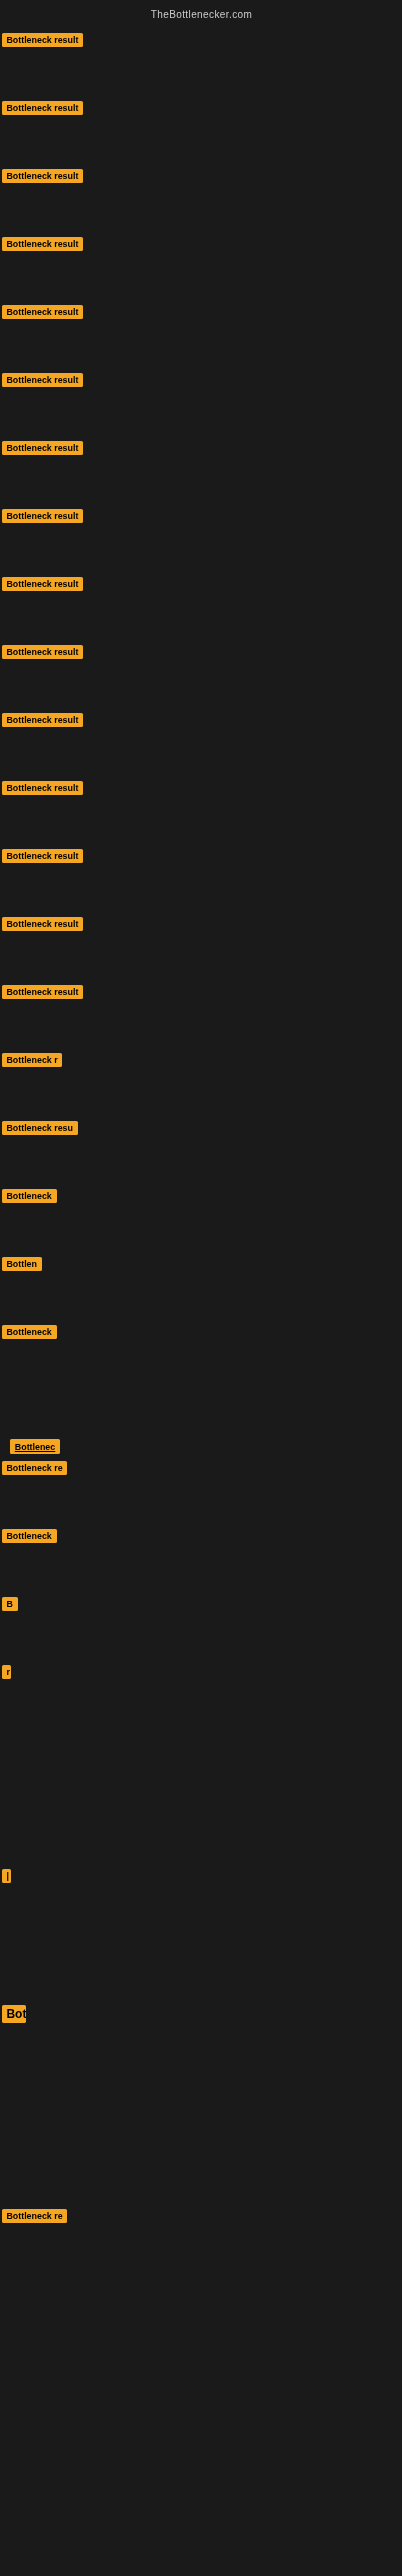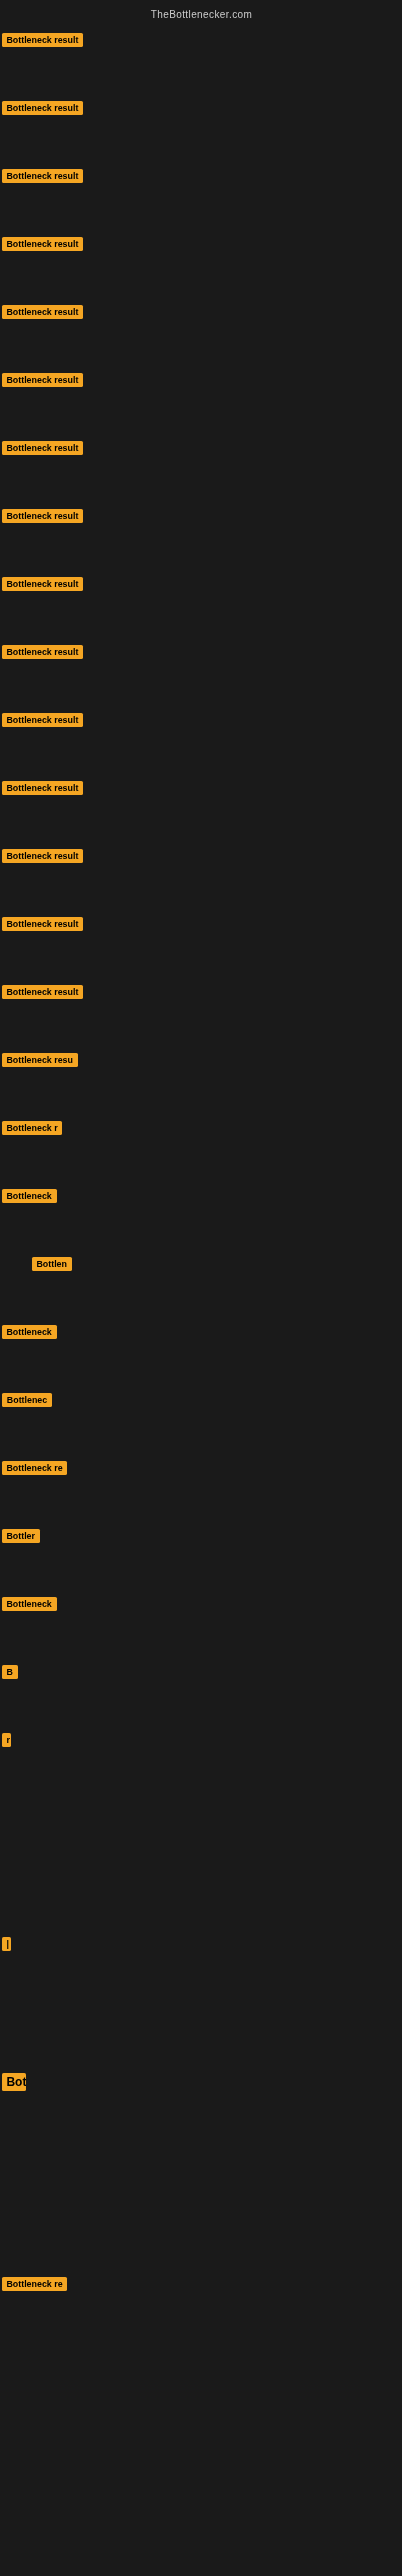--- a/index.html
+++ b/index.html
@@ -76,42 +76,39 @@
     <div style="position: relative; height: 68px; display: flex; align-items: flex-start; padding-top: 6.4px; padding-left: 1.6px;">
       <span class="bottleneck-label" style="max-width: 105px; font-size: 8.9px;">Bottleneck result</span>
     </div>
     <div style="position: relative; height: 68px; display: flex; align-items: flex-start; padding-top: 6.4px; padding-left: 1.6px;">
       <span class="bottleneck-label" style="max-width: 105px; font-size: 8.9px;">Bottleneck result</span>
     </div>
     <div style="position: relative; height: 68px; display: flex; align-items: flex-start; padding-top: 6.4px; padding-left: 1.6px;">
       <span class="bottleneck-label" style="max-width: 101px; font-size: 8.9px;">Bottleneck result</span>
     </div>
     <div style="position: relative; height: 68px; display: flex; align-items: flex-start; padding-top: 6.4px; padding-left: 1.6px;">
-      <span class="bottleneck-label" style="max-width: 85px; font-size: 8.9px;">Bottleneck resu</span>
+      <span class="bottleneck-label" style="max-width: 72px; font-size: 8.9px;">Bottleneck r</span>
     </div>
     <div style="position: relative; height: 68px; display: flex; align-items: flex-start; padding-top: 6.4px; padding-left: 1.6px;">
-      <span class="bottleneck-label" style="max-width: 72px; font-size: 8.9px;">Bottleneck r</span>
+      <span class="bottleneck-label" style="max-width: 85px; font-size: 8.9px;">Bottleneck resu</span>
     </div>
     <div style="position: relative; height: 68px; display: flex; align-items: flex-start; padding-top: 6.4px; padding-left: 1.6px;">
       <span class="bottleneck-label" style="max-width: 64px; font-size: 8.9px;">Bottleneck</span>
     </div>
     <div style="position: relative; height: 68px; display: flex; align-items: flex-start; padding-top: 6.4px; padding-left: 1.6px;">
-      <span class="bottleneck-label" style="max-width: 48px; font-size: 8.9px; margin-left: 30px;">Bottlen</span>
+      <span class="bottleneck-label" style="max-width: 48px; font-size: 8.9px;">Bottlen</span>
     </div>
     <div style="position: relative; height: 68px; display: flex; align-items: flex-start; padding-top: 6.4px; padding-left: 1.6px;">
       <span class="bottleneck-label" style="max-width: 64px; font-size: 8.9px;">Bottleneck</span>
     </div>
-    <div style="position: relative; height: 68px; display: flex; align-items: flex-start; padding-top: 6.4px; padding-left: 2px;">
+    <div style="position: relative; height: 68px; display: flex; align-items: flex-end; padding-top: 6.4px; padding-left: 10px; text-decoration: underline;">
       <span class="bottleneck-label" style="max-width: 60px; font-size: 8.9px;">Bottlenec</span>
     </div>
     <div style="position: relative; height: 68px; display: flex; align-items: flex-start; padding-top: 6.4px; padding-left: 1.6px;">
       <span class="bottleneck-label" style="max-width: 76px; font-size: 8.9px;">Bottleneck re</span>
-    </div>
-    <div style="position: relative; height: 68px; display: flex; align-items: flex-start; padding-top: 6.4px; padding-left: 1.6px;">
-      <span class="bottleneck-label" style="max-width: 44px; font-size: 8.9px;">Bottler</span>
     </div>
     <div style="position: relative; height: 68px; display: flex; align-items: flex-start; padding-top: 6.4px; padding-left: 1.6px;">
       <span class="bottleneck-label" style="max-width: 64px; font-size: 8.9px;">Bottleneck</span>
     </div>
     <div style="position: relative; height: 68px; display: flex; align-items: flex-start; padding-top: 6.4px; padding-left: 1.6px;">
       <span class="bottleneck-label" style="max-width: 16px; font-size: 8.9px;">B</span>
     </div>
     <div style="position: relative; height: 68px; display: flex; align-items: flex-start; padding-top: 6.4px; padding-left: 1.6px;">
       <span class="bottleneck-label" style="max-width: 8px; font-size: 8.9px;">r</span>
     </div>

